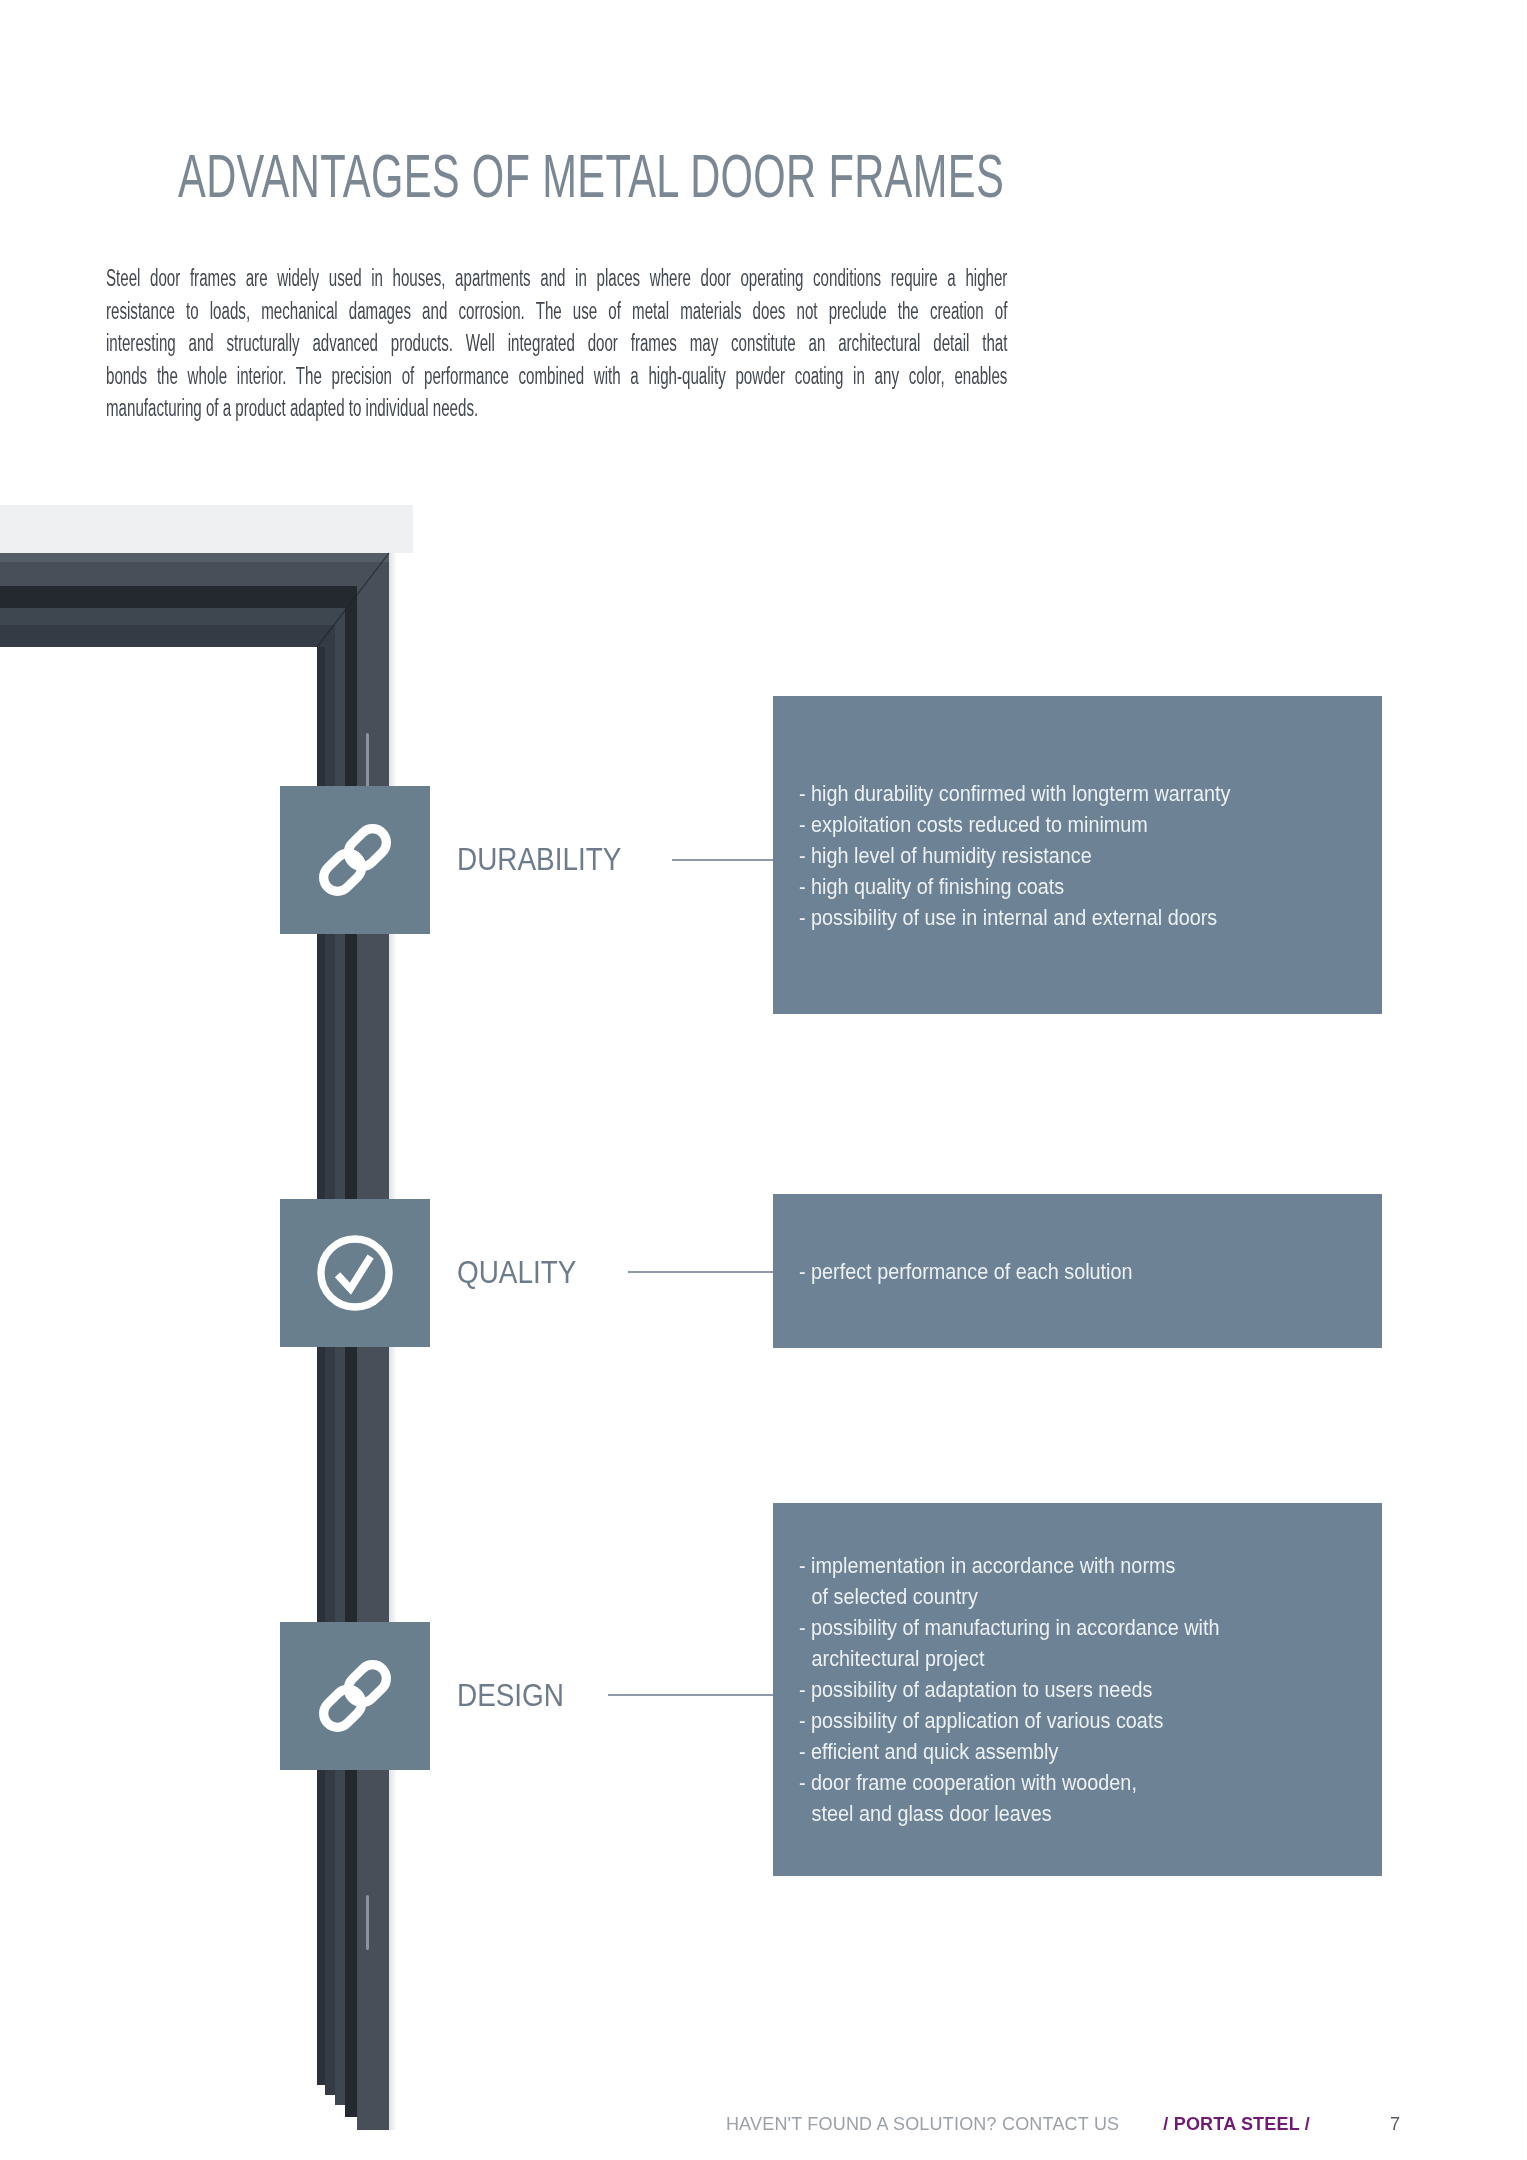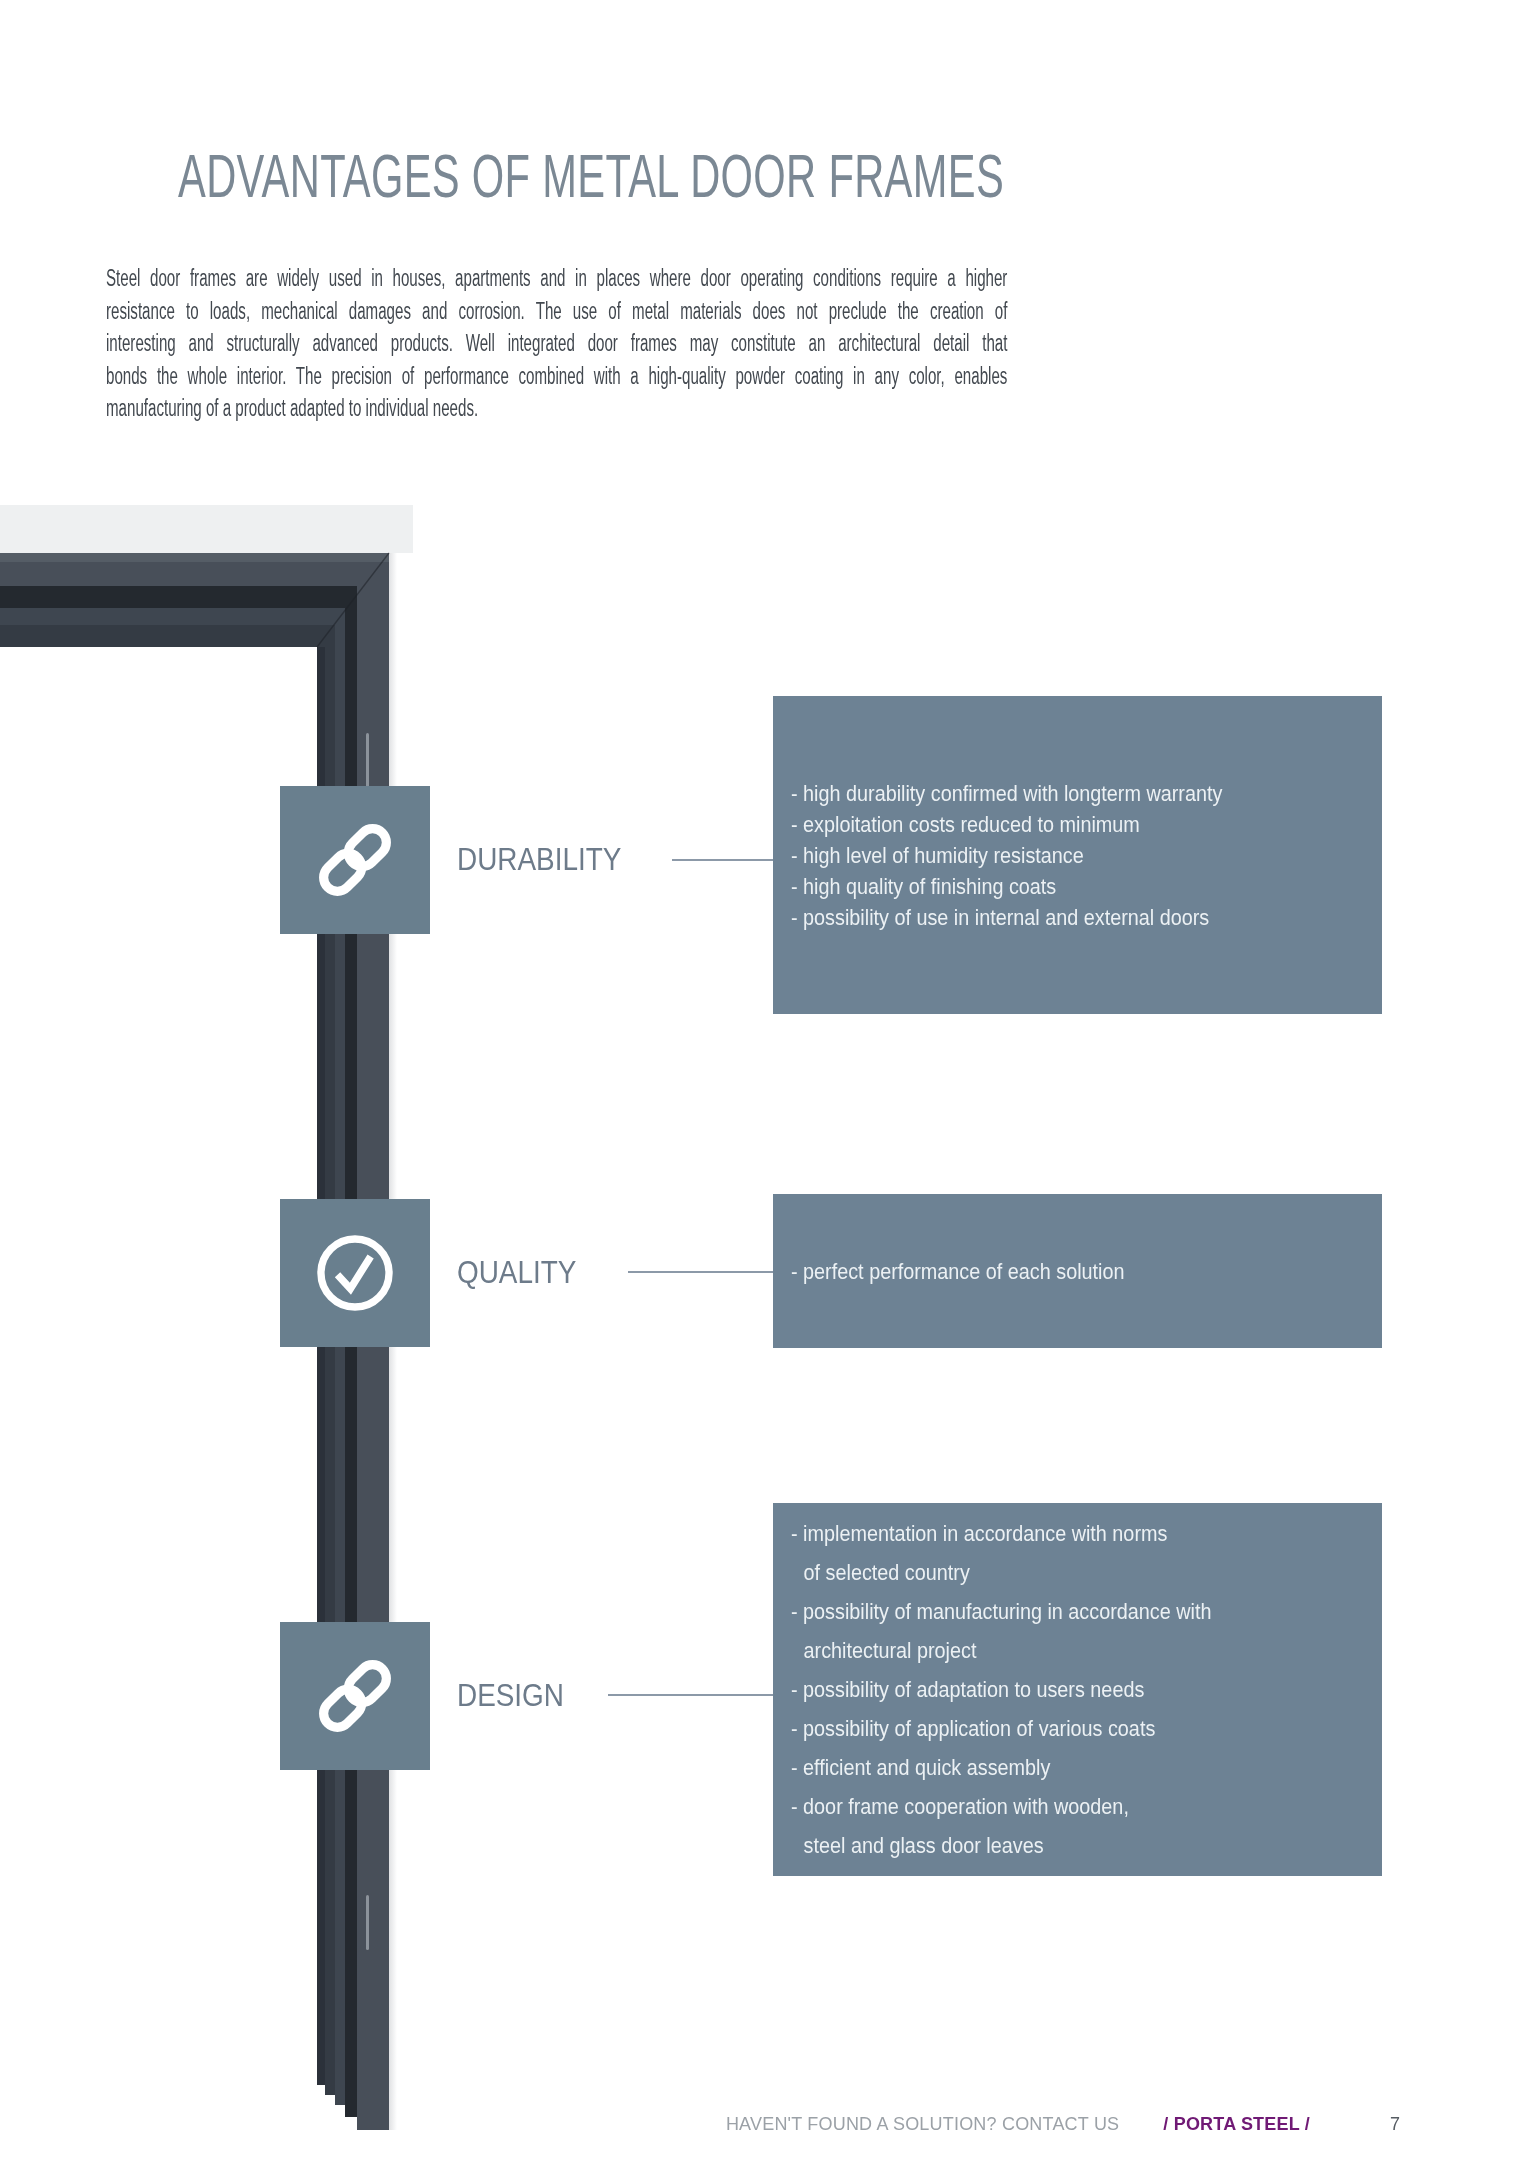--- a/index.html
+++ b/index.html
@@ -49,25 +49,25 @@
   .section-label.s3{top:1676px;}
 
   .connector{position:absolute;height:2px;background:var(--connector);}
   .connector.s1{top:859px;left:672px;width:103px;}
   .connector.s2{top:1271px;left:628px;width:147px;}
   .connector.s3{top:1694px;left:608px;width:167px;}
 
   .text-box{
     position:absolute;left:773px;width:609px;background:var(--accent_box);
     display:flex;flex-direction:column;justify-content:center;
-    padding-left:18px;
+    padding-left:26px;
   }
   .text-box.s1{top:696px;height:318px;}
   .text-box.s2{top:1194px;height:154px;}
-  .text-box.s3{top:1503px;height:373px;gap:8px;}
+  .text-box.s3{top:1503px;height:373px;}
   .box-line{
     font-size:22px;line-height:31px;color:var(--box_text);font-weight:300;
     white-space:nowrap;width:640px;
     transform:scaleX(.9);transform-origin:0 50%;
   }
   .box-line.cont{padding-left:14px;}
 
   .footer{
     position:absolute;top:2112px;right:127px;
     display:flex;align-items:baseline;white-space:nowrap;

